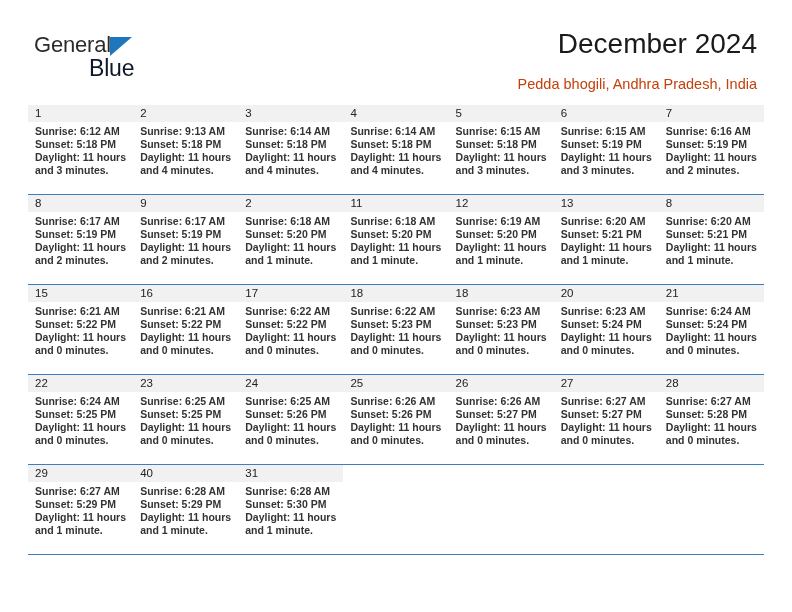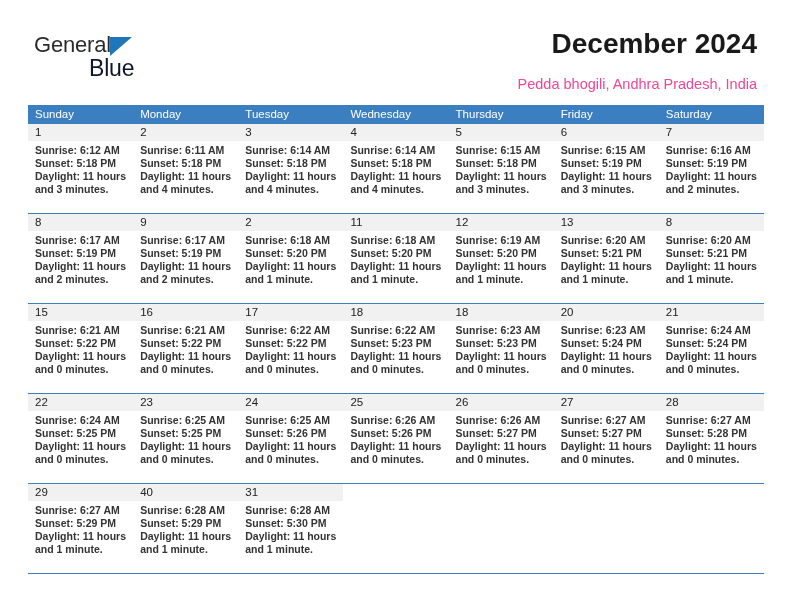--- a/index.html
+++ b/index.html
@@ -65,28 +65,28 @@
     font-family: "Liberation Sans", sans-serif;
   }
   .title {
     position: absolute;
     right: 35px;
     top: 28px;
     font-size: 28px;
     color: #1a1a1a;
     text-align: right;
     white-space: nowrap;
-    font-weight: bold;
+    font-weight: normal;
   }
   .subtitle {
     position: absolute;
     right: 35px;
     top: 76px;
     font-size: 14.5px;
-    color: #ec4899;
+    color: #c2410c;
     text-align: right;
     white-space: nowrap;
   }
 
   
   .calendar {
     position: absolute;
     left: 28px;
     top: 105px;
     width: 736px;
@@ -161,45 +161,36 @@
     <div class="logo">
       <span class="logo-general">General</span>
       <span class="logo-triangle"></span>
       <span class="logo-blue">Blue</span>
     </div>
     <div class="title">December 2024</div>
     <div class="subtitle">Pedda bhogili, Andhra Pradesh, India</div>
   </div>
 
   <div class="calendar">
-    <div class="weekday-row">
-      <div class="weekday">Sunday</div>
-      <div class="weekday">Monday</div>
-      <div class="weekday">Tuesday</div>
-      <div class="weekday">Wednesday</div>
-      <div class="weekday">Thursday</div>
-      <div class="weekday">Friday</div>
-      <div class="weekday">Saturday</div>
-    </div>
 
     <div id="weeks-container">
         <div class="week-row first">
           <div class="day-cell">
             <div class="day-number-band">1</div>
             <div class="day-body">
               <div>Sunrise: 6:12 AM</div>
               <div>Sunset: 5:18 PM</div>
               <div>Daylight: 11 hours</div>
               <div>and 3 minutes.</div>
             </div>
           </div>
           <div class="day-cell">
             <div class="day-number-band">2</div>
             <div class="day-body">
-              <div>Sunrise: 6:11 AM</div>
+              <div>Sunrise: 9:13 AM</div>
               <div>Sunset: 5:18 PM</div>
               <div>Daylight: 11 hours</div>
               <div>and 4 minutes.</div>
             </div>
           </div>
           <div class="day-cell">
             <div class="day-number-band">3</div>
             <div class="day-body">
               <div>Sunrise: 6:14 AM</div>
               <div>Sunset: 5:18 PM</div>

